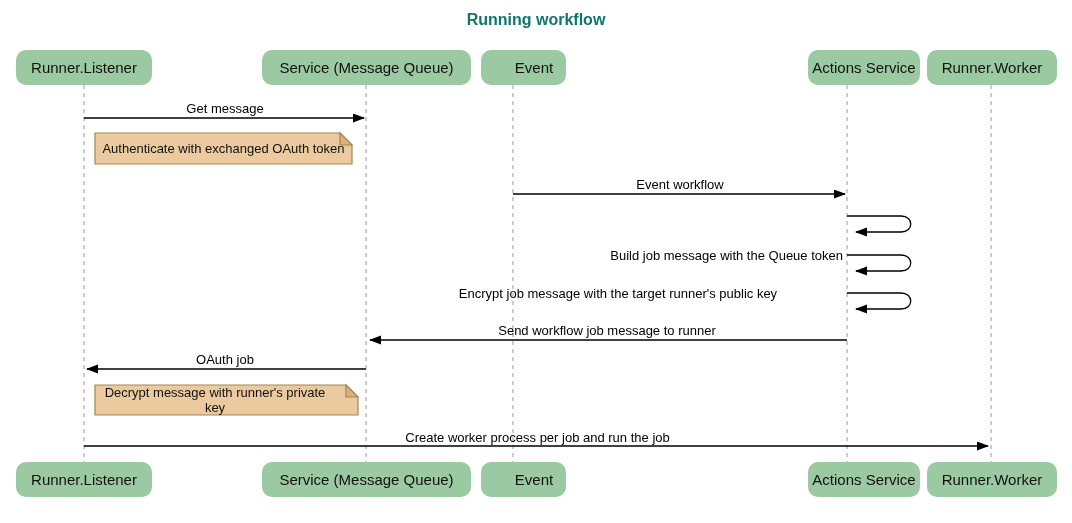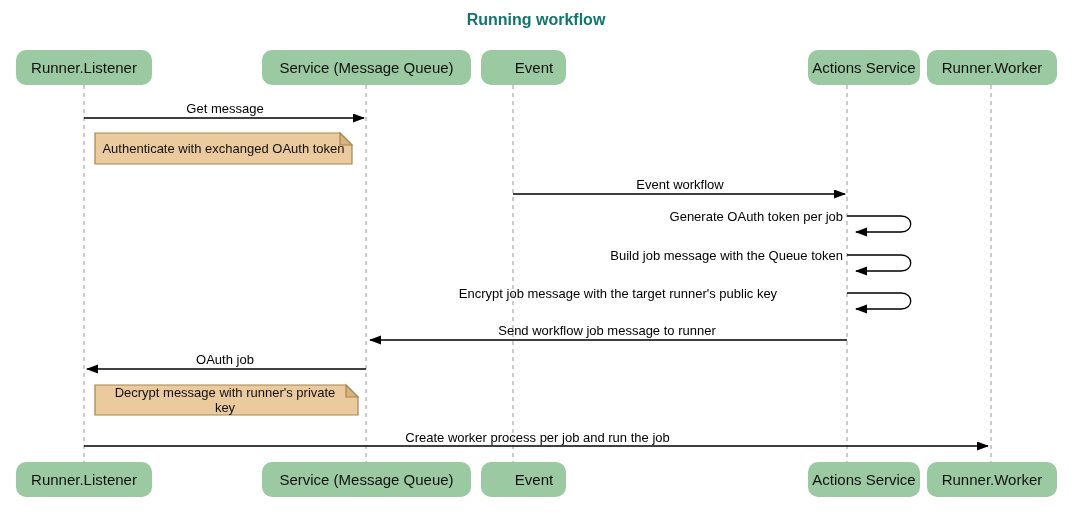--- a/index.html
+++ b/index.html
@@ -89,23 +89,22 @@
   <div class="p-row-bottom">
     <div class="participant p1">Runner.Listener</div>
     <div class="participant p2">Service (Message Queue)</div>
     <div class="participant p3">Event</div>
     <div class="participant p4">Actions Service</div>
     <div class="participant p5">Runner.Worker</div>
   </div>
 
   <div class="msg center" style="left:84px; top:101px; width:282px;">Get message</div>
   <div class="msg center" style="left:513px; top:177px; width:334px;">Event workflow</div>
-  <div class="msg right" style="left:393px; top:209px; width:450px;">Generate OAuth token per job</div>
   <div class="msg right" style="left:393px; top:248px; width:450px;">Build job message with the Queue token</div>
   <div class="msg right" style="left:393px; top:286px; width:450px;text-align:center;">Encrypt job message with the target runner's public key</div>
   <div class="msg center" style="left:367px; top:323px; width:480px;">Send workflow job message to runner</div>
   <div class="msg center" style="left:84px; top:352px; width:282px;">OAuth job</div>
   <div class="msg center" style="left:84px; top:430px; width:907px;">Create worker process per job and run the job</div>
 
   <div class="note-text" style="left:95px; top:133px; width:257px; height:31px;">Authenticate with exchanged OAuth token</div>
-  <div class="note-text" style="left:109px; top:385px; width:232px; height:30px;">Decrypt message with runner's private key</div>
+  <div class="note-text" style="left:99px; top:385px; width:232px; height:30px;">Decrypt message with runner's private key</div>
 
 </div>
 
 </body></html>

